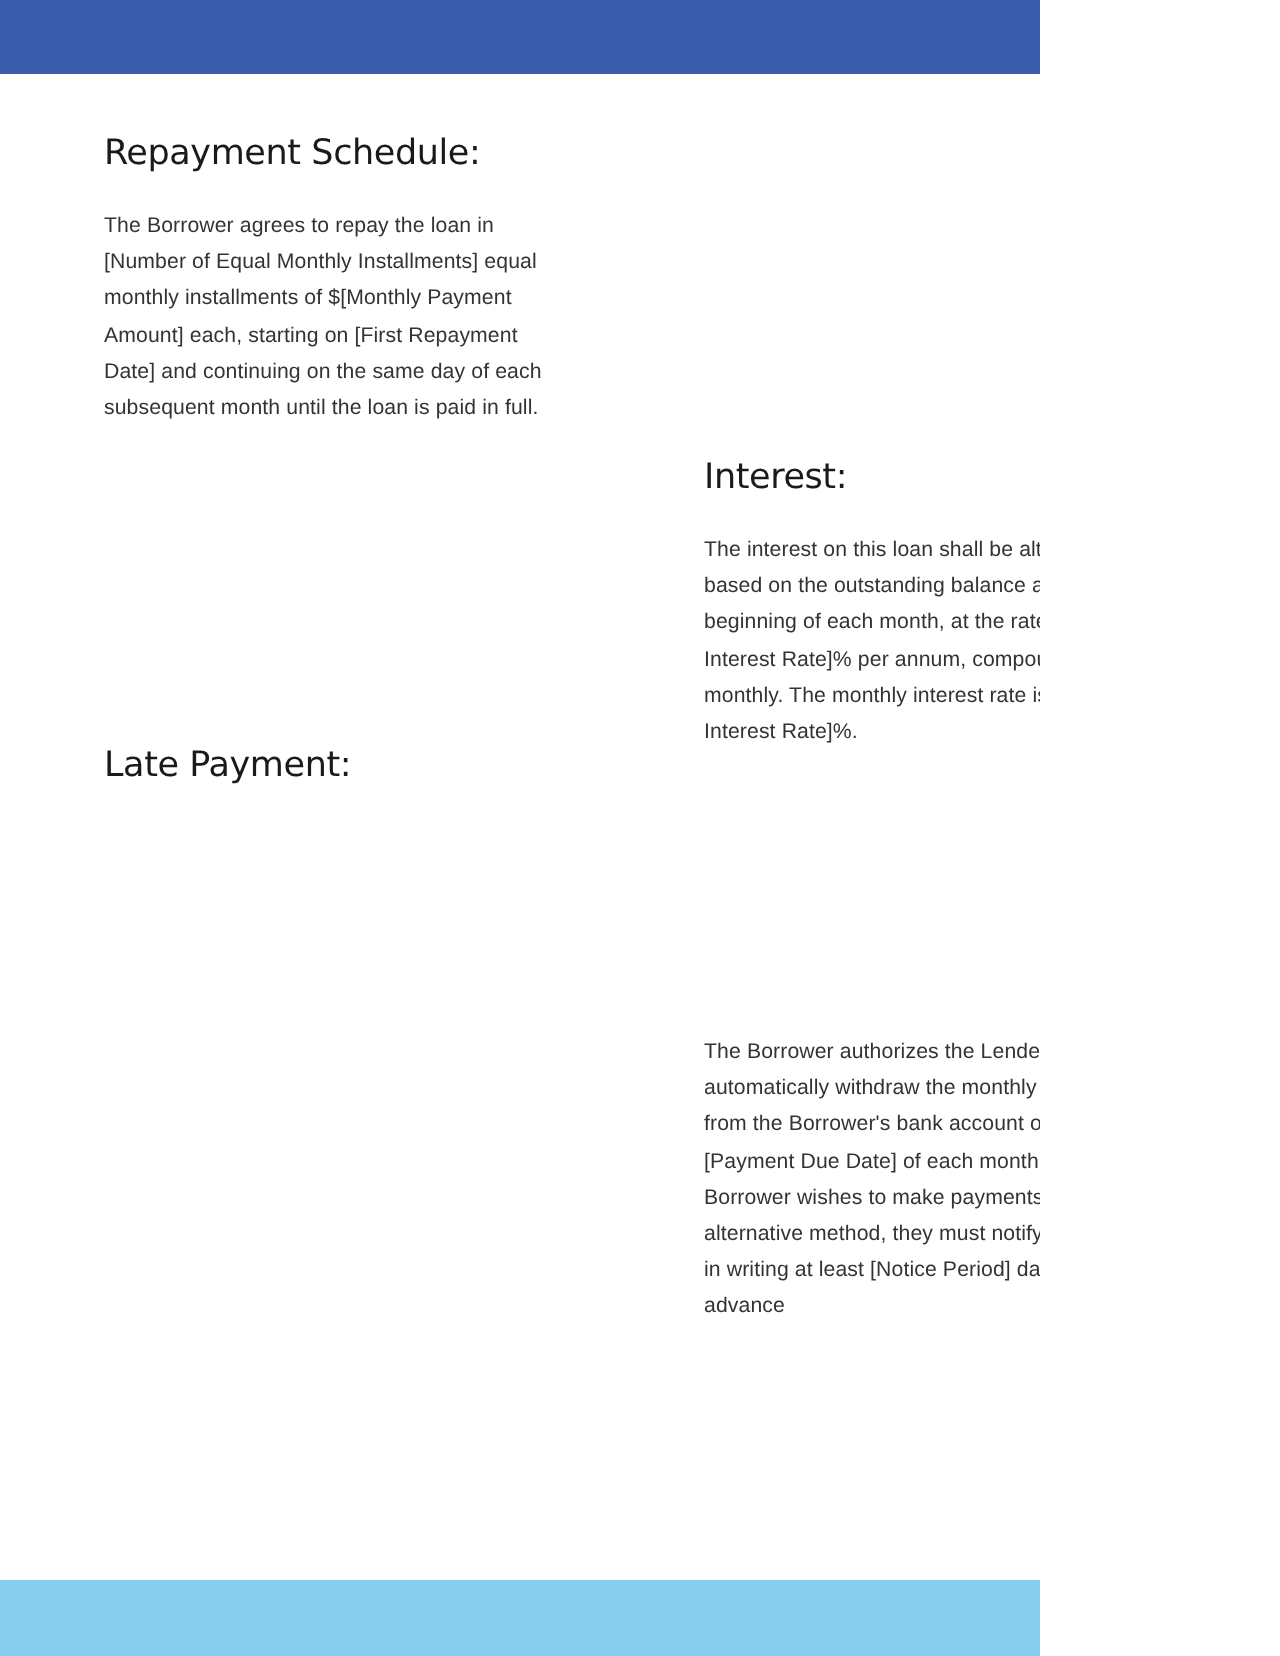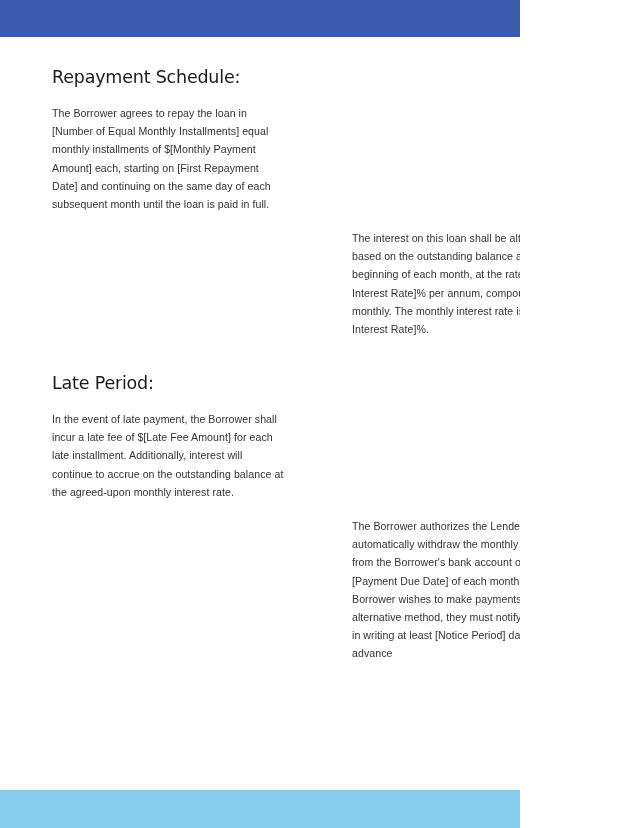--- a/index.html
+++ b/index.html
@@ -85,26 +85,26 @@
   <div class="header-band" style="background: rgb(58, 91, 172);"></div>
 
   <div class="content">
 
     <section class="section" id="sec-repayment-schedule">
       <h2 class="sec-heading">Repayment Schedule:</h2>
       <p class="sec-body">The Borrower agrees to repay the loan in [Number of Equal Monthly Installments] equal monthly installments of $[Monthly Payment Amount] each, starting on [First Repayment Date] and continuing on the same day of each subsequent month until the loan is paid in full.</p>
     </section>
 
     <section class="section" id="sec-interest">
+      <h2 class="sec-heading">Interest:</h2>
       <p class="sec-body">The interest on this loan shall be alternative based on the outstanding balance at the beginning of each month, at the rate of [Annual Interest Rate]% per annum, compounded monthly. The monthly interest rate is [Monthly Interest Rate]%.</p>
     </section>
 
     <section class="section" id="sec-late-payment">
-      <h2 class="sec-heading">Late Period:</h2>
-      <p class="sec-body">In the event of late payment, the Borrower shall incur a late fee of $[Late Fee Amount] for each late installment. Additionally, interest will continue to accrue on the outstanding balance at the agreed-upon monthly interest rate.</p>
+      <h2 class="sec-heading">Late Payment:</h2>
     </section>
 
     <section class="section" id="sec-repayment">
       <p class="sec-body">The Borrower authorizes the Lender to automatically withdraw the monthly installment from the Borrower's bank account on the [Payment Due Date] of each month. If the Borrower wishes to make payments via an alternative method, they must notify the Lender in writing at least [Notice Period] days in advance</p>
     </section>
 
   </div>
 
   <div class="footer-band" style="background: rgb(135, 205, 238);">
     <span class="page-number" style="color: rgb(20, 34, 74);">2</span>

